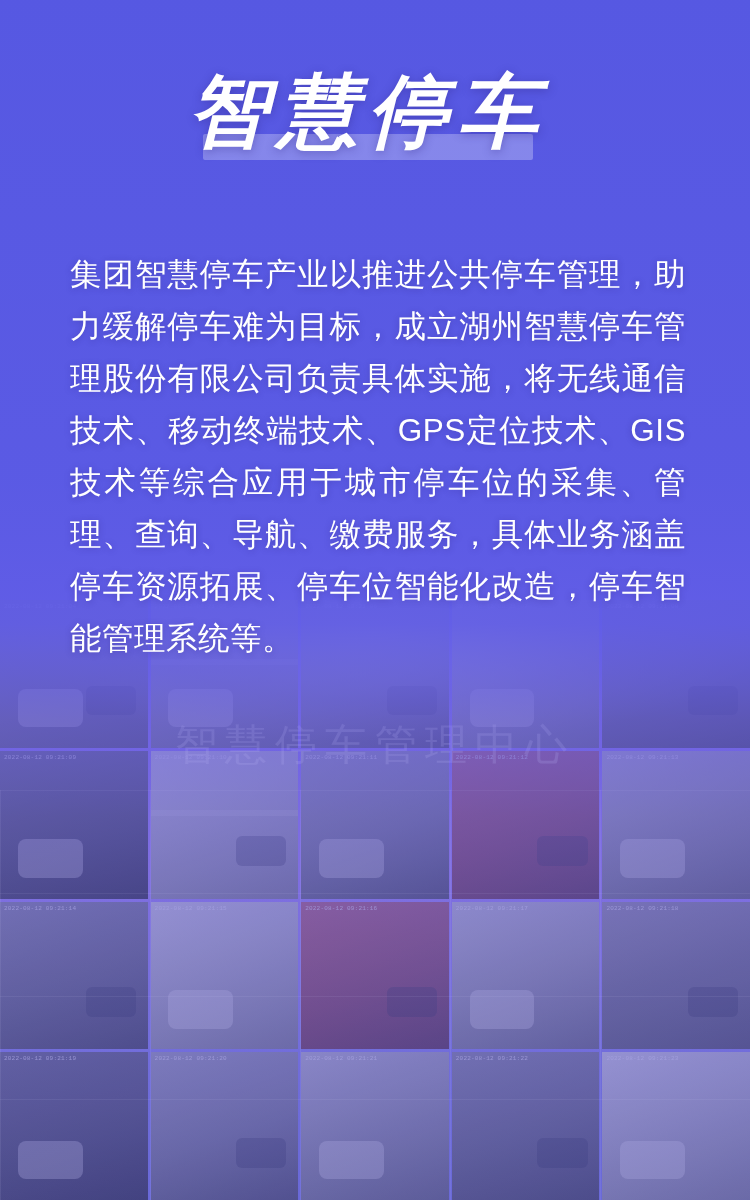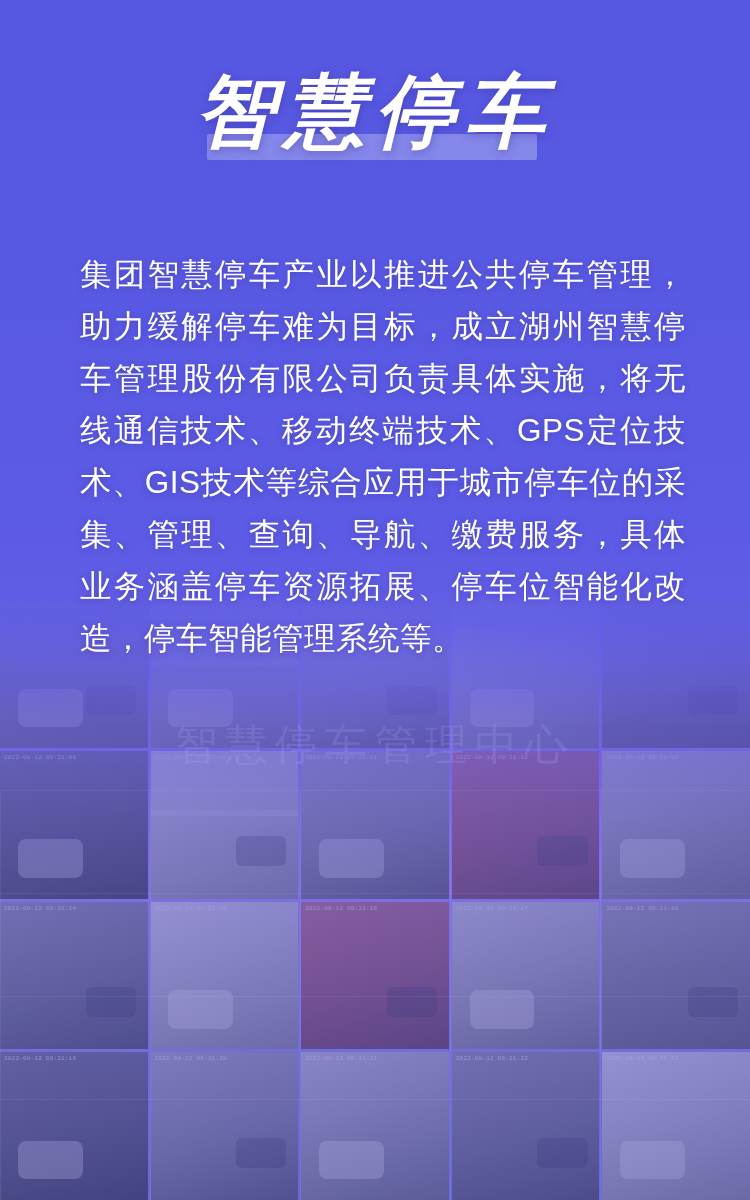--- a/index.html
+++ b/index.html
@@ -134,21 +134,20 @@
   }
 
   
   .title-wrap {
     position: absolute;
     left: 0;
     top: 62px;
     width: 736px;
     text-align: center;
     z-index: 5;
-    padding-left: 7px;
   }
   .title-underlay {
     position: absolute;
     left: 50%;
     top: 72px;
     transform: translateX(-50%);
     width: 330px;
     height: 26px;
     background: rgba(255,255,255,0.28);
     border-radius: 2px;
@@ -173,21 +172,21 @@
     top: 248px;
     width: 620px;
     z-index: 6;
     color: #ffffff;
     font-size: 31.5px;
     line-height: 52px;
     letter-spacing: 0.5px;
     text-shadow: 0 1px 6px rgba(40,30,120,0.35);
   }
   .para {
-    margin: 0 0 0 14px;
+    margin: 0 0 0 4px;
     text-align: justify;
     text-justify: inter-ideograph;
   }
   .para + .para { margin-top: 0px; }
 
   
   .seams {
     position: absolute;
     left: 0;
     top: 790px;

